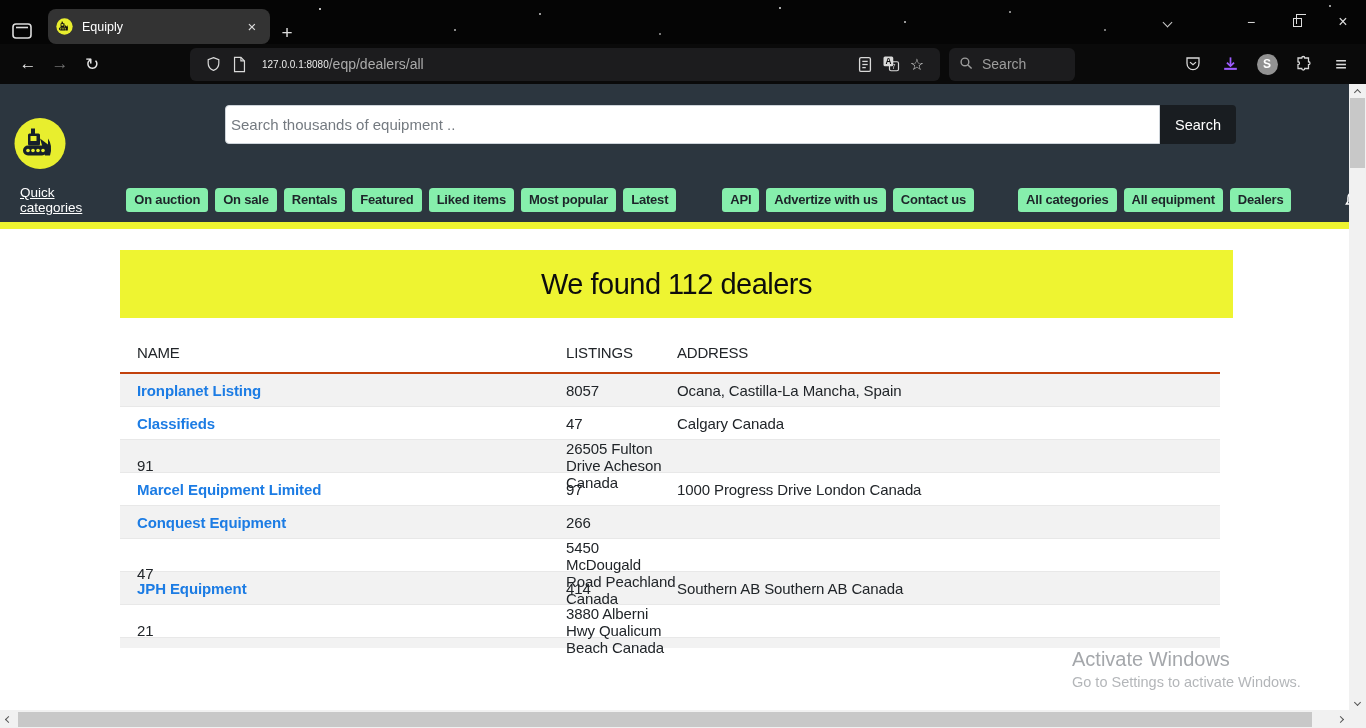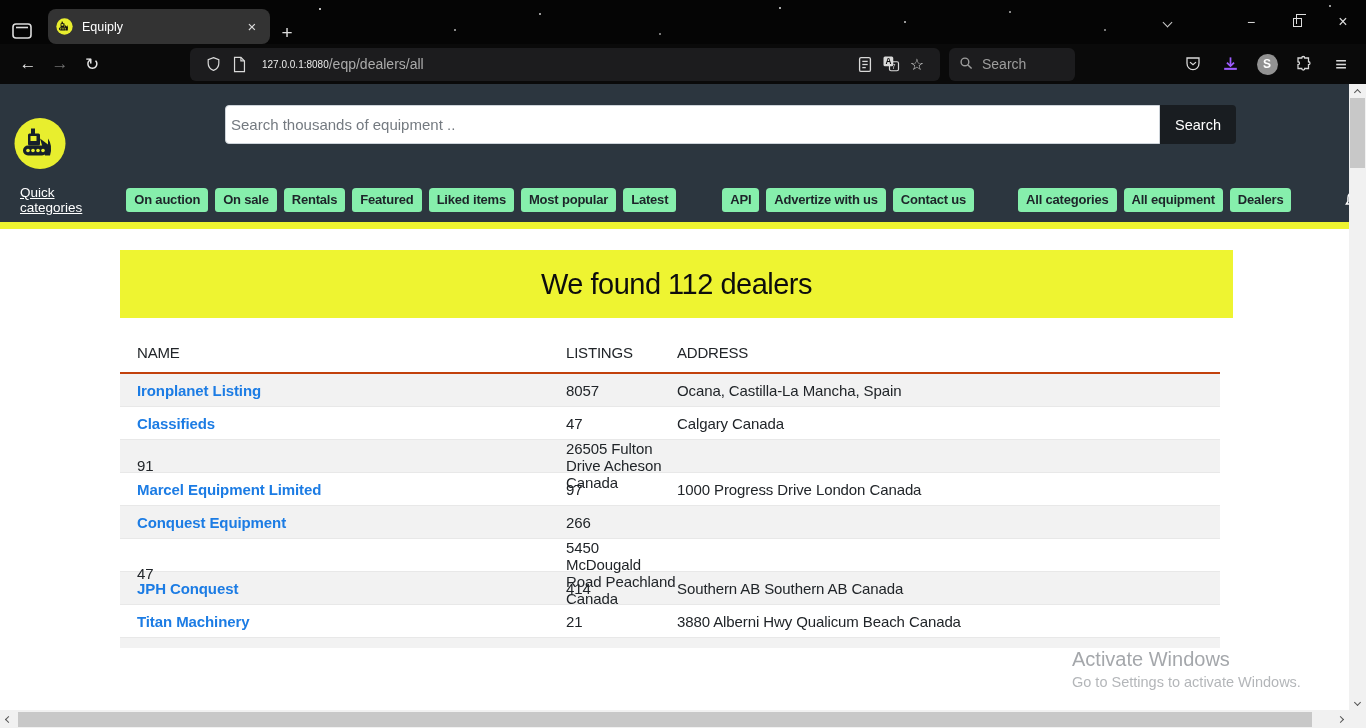--- a/index.html
+++ b/index.html
@@ -347,26 +347,25 @@
       </div>
       <div class="t-row">
         <div><a href="#" class="dealer-link">Conquest Equipment</a></div>
         <div>266</div>
       </div>
       <div class="t-row">
         <div>47</div>
         <div>5450 McDougald Road Peachland Canada</div>
       </div>
       <div class="t-row">
-        <div><a href="#" class="dealer-link">JPH Conquest</a></div>
+        <div><a href="#" class="dealer-link">JPH Equipment</a></div>
         <div>414</div>
         <div>Southern AB Southern AB Canada</div>
       </div>
       <div class="t-row">
-        <div><a href="#" class="dealer-link">Titan Machinery</a></div>
         <div>21</div>
         <div>3880 Alberni Hwy Qualicum Beach Canada</div>
       </div>
       <div class="partial-row"></div>
     </div>
   </div>
 </div>
 
 <div class="watermark">
   <div class="wm1">Activate Windows</div>

